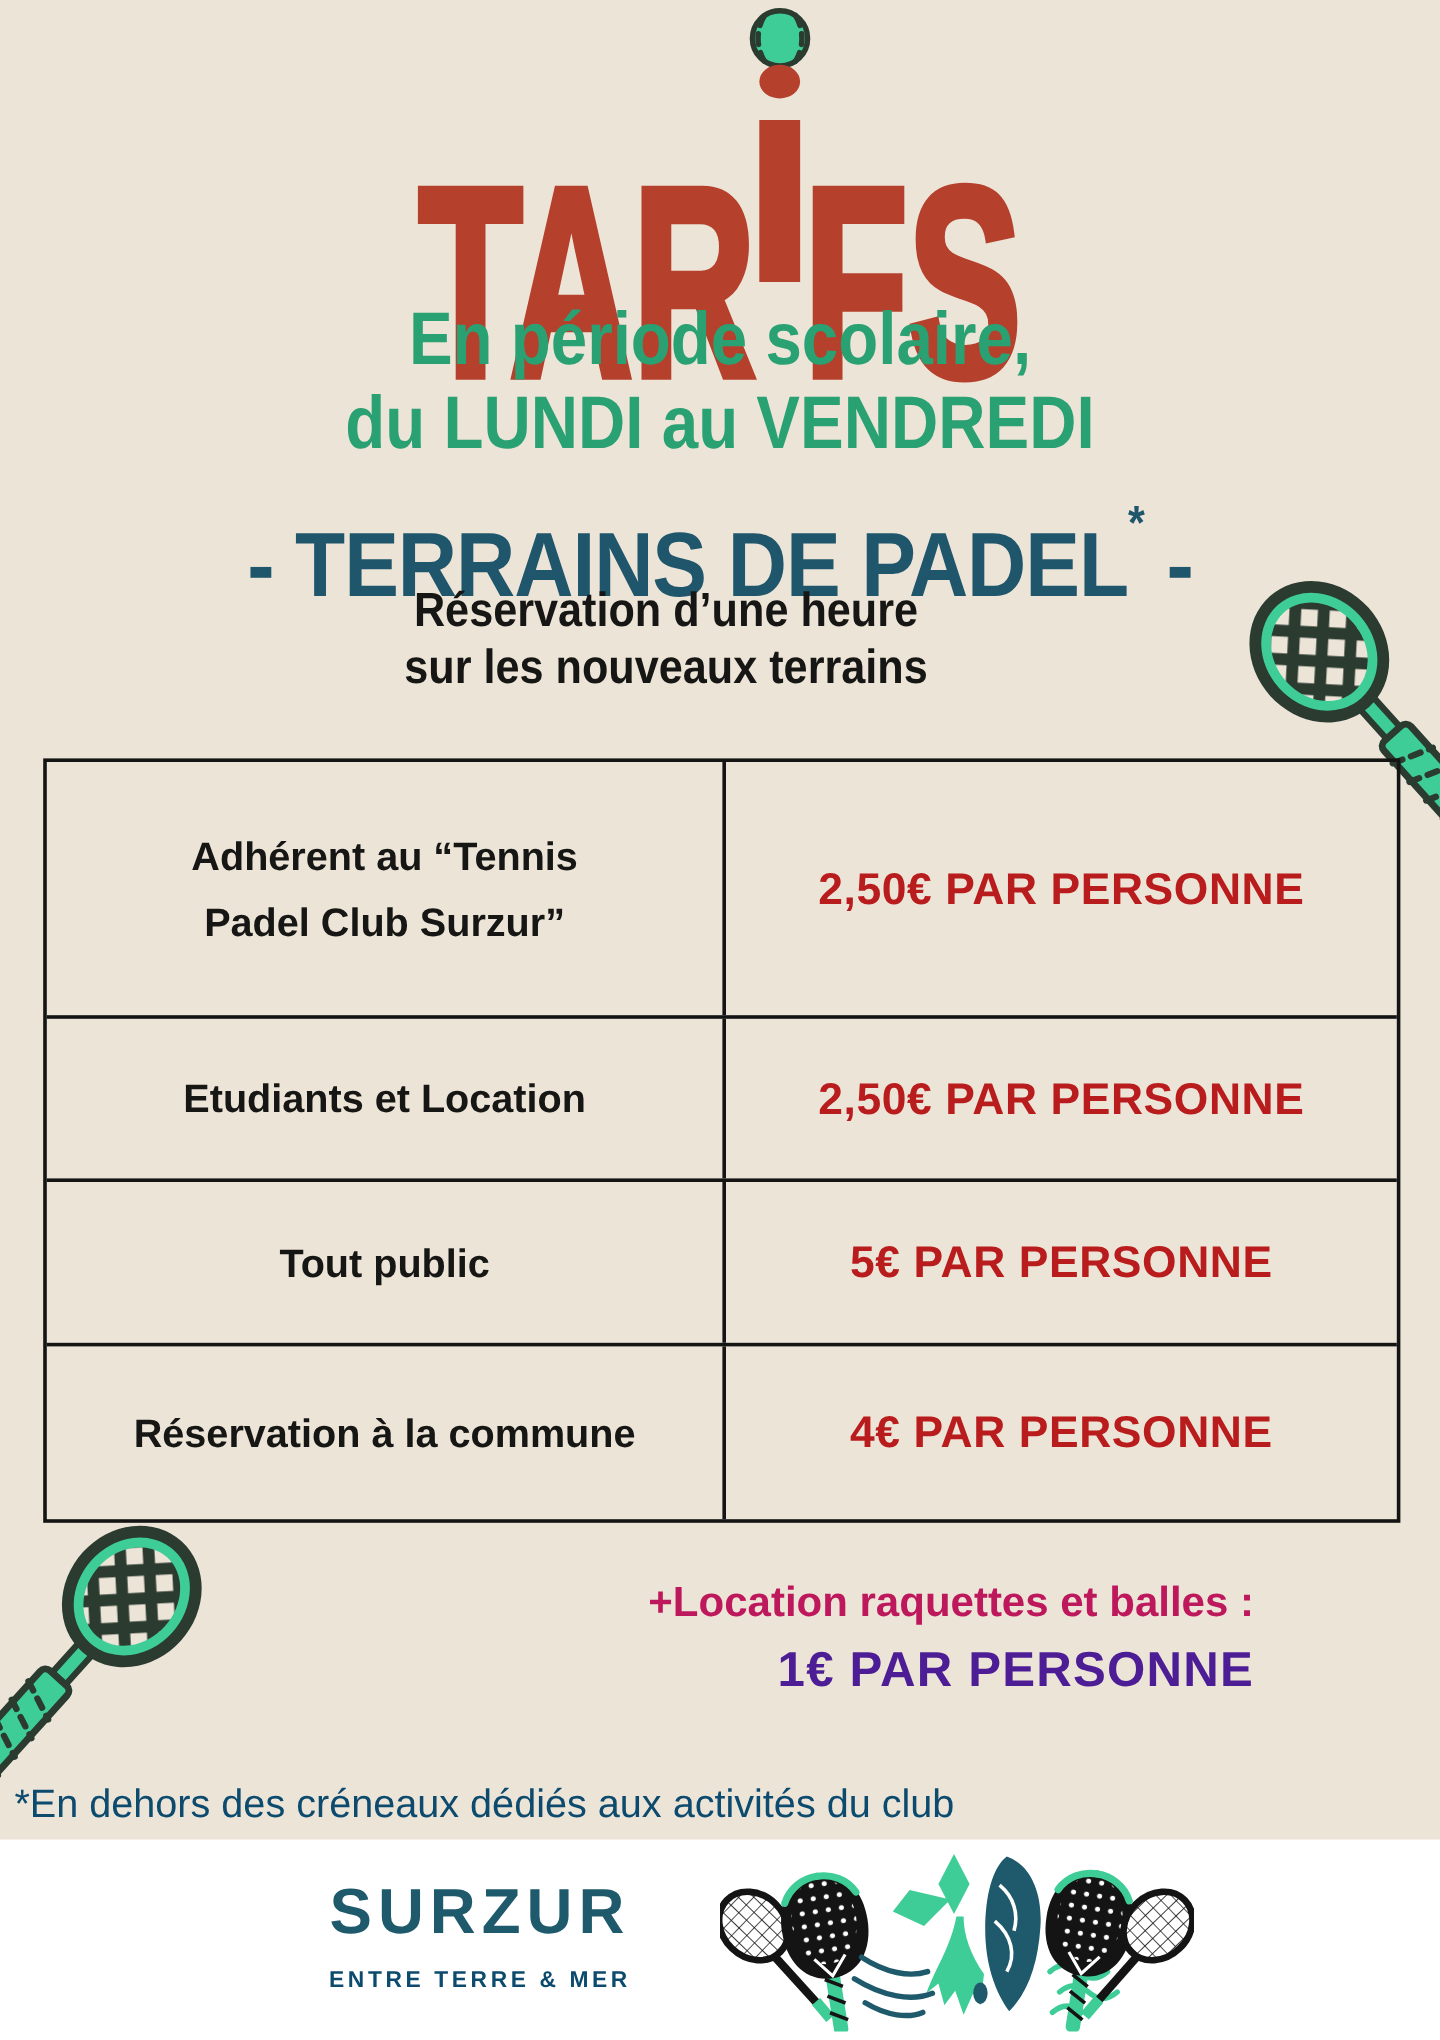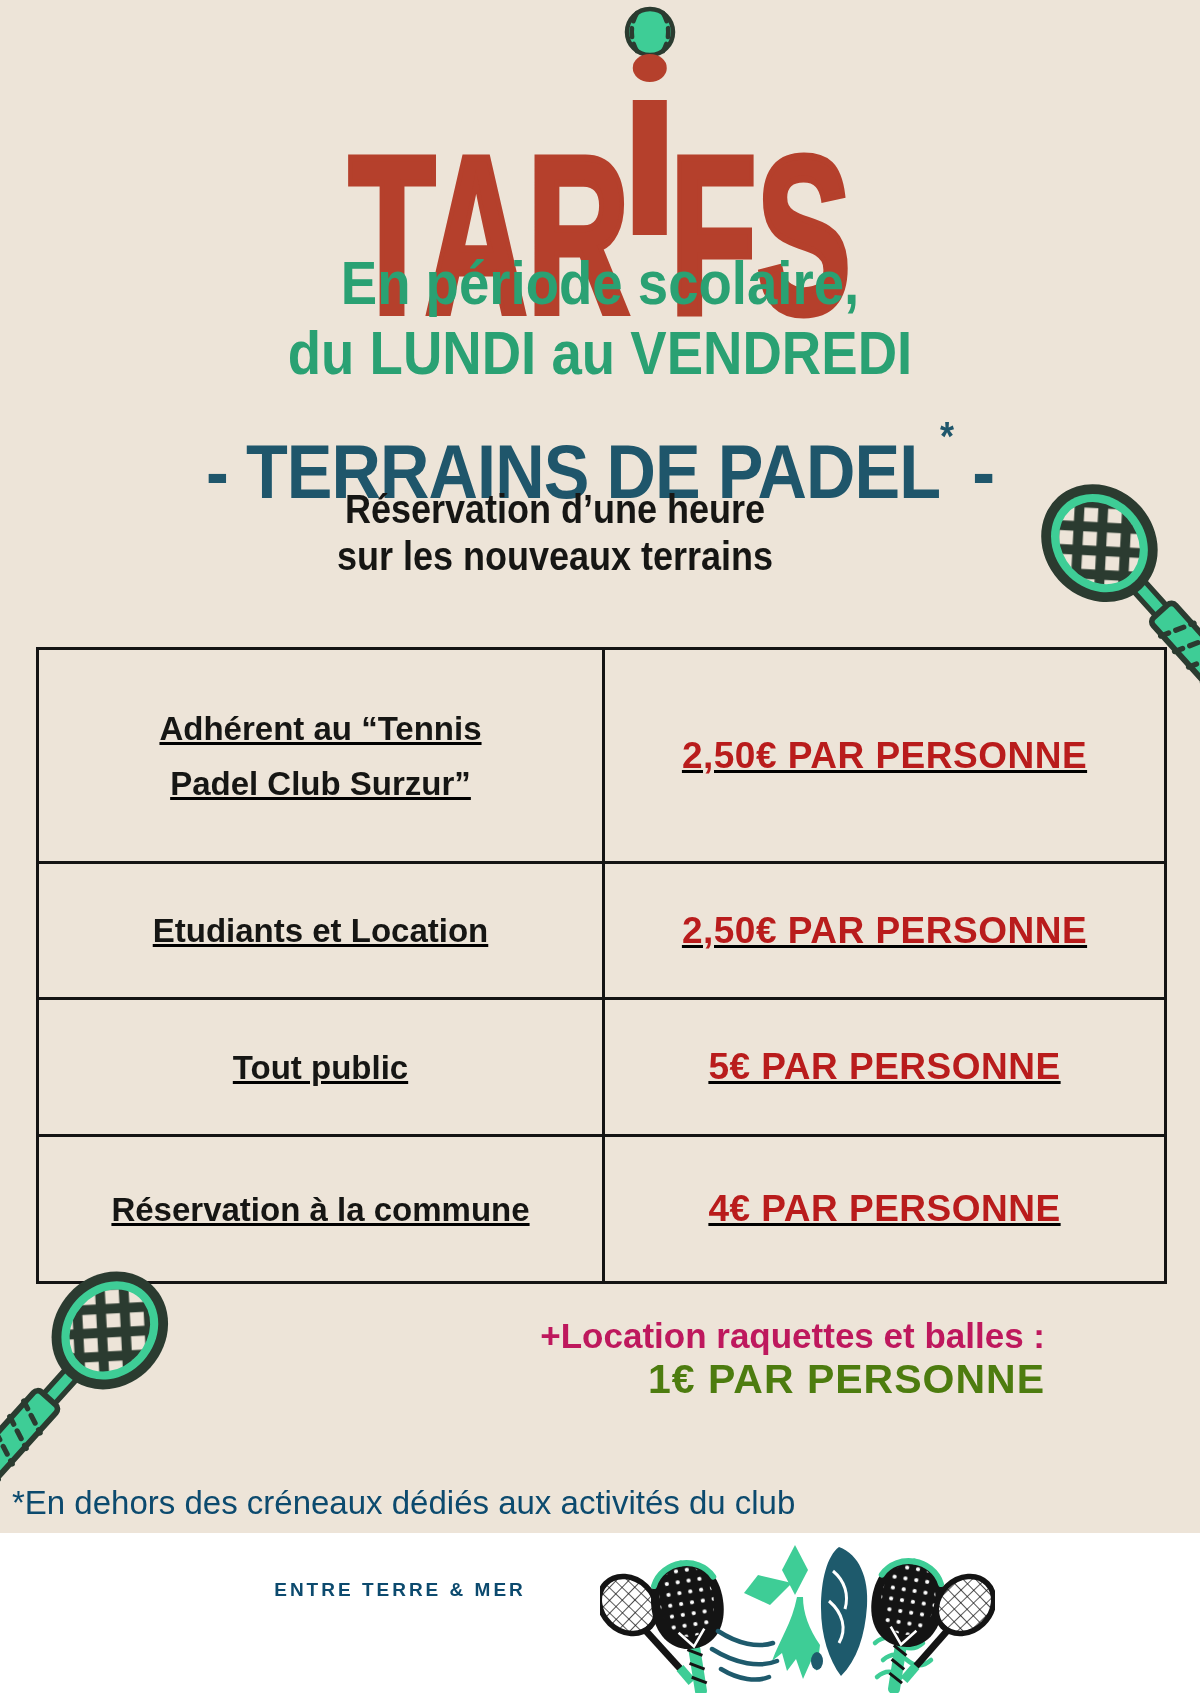--- a/index.html
+++ b/index.html
@@ -32,40 +32,39 @@
     transform:scaleX(0.90);transform-origin:50% 50%;white-space:nowrap;letter-spacing:-1px;
   }
   .heading sup{font-size:40px;vertical-align:48px;letter-spacing:0;}
   .note{
     position:absolute;left:0;top:486px;width:1110px;text-align:center;
     color:#161614;font-weight:bold;font-size:40px;line-height:47px;
     transform:scaleX(0.90);transform-origin:50% 50%;white-space:nowrap;
   }
   
   .price-table{
-    position:absolute;left:36px;top:647px;width:1125px;
+    position:absolute;left:36px;top:632px;width:1125px;
     border:3px solid #141414;
-    text-decoration:underline;
   }
   .prow{display:grid;grid-template-columns:566px 1fr;}
   .prow + .prow{border-top:3px solid #141414;}
   .prow:nth-child(1){height:211px;}
   .prow:nth-child(2){height:133px;}
   .prow:nth-child(3){height:134px;}
   .prow:nth-child(4){height:144px;}
   .cell{display:flex;align-items:center;justify-content:center;text-align:center;}
   .cell.cat{
     border-right:3px solid #141414;color:#161614;font-weight:bold;
     font-size:33px;line-height:55px;white-space:pre-line;
   }
   .cell.price{color:#b91c1c;font-weight:bold;font-size:37px;letter-spacing:0.5px;}
   
   .rental{position:absolute;right:155px;top:1316px;text-align:right;white-space:nowrap;}
   .rental .lbl{color:#be185d;font-weight:bold;font-size:35px;}
-  .rental .prc{color:#4d7c0f;font-weight:bold;font-size:41px;letter-spacing:1px;}
+  .rental .prc{color:#4c1d95;font-weight:bold;font-size:41px;margin-top:12px;letter-spacing:1px;}
   .footnote{
     position:absolute;left:12px;top:1484px;color:#0c4a6e;
     font-size:33px;font-weight:normal;white-space:nowrap;
   }
   
   .footer{position:absolute;left:0;bottom:0;width:1200px;height:167px;background:#FFFFFF;}
   .city-logo{position:absolute;left:250px;top:30px;width:300px;text-align:center;}
   .city-name{color:#1E5A6C;font-weight:bold;font-size:53px;letter-spacing:5px;}
   .city-tagline{color:#0c4a6e;font-weight:bold;font-size:19px;letter-spacing:3px;margin-top:16px;}
   .footer-art{position:absolute;left:600px;top:10px;width:395px;height:150px;}
@@ -168,20 +167,21 @@
 
   <div class="rental">
     <div class="lbl">+Location raquettes et balles :</div>
     <div class="prc">1€ PAR PERSONNE</div>
   </div>
 
   <div class="footnote">*En dehors des créneaux dédiés aux activités du club</div>
 
   <div class="footer">
     <div class="city-logo">
+      <div class="city-name">SURZUR</div>
       <div class="city-tagline">ENTRE TERRE &amp; MER</div>
     </div>
 
     <svg class="footer-art" viewBox="0 0 395 150">
       <defs>
         <pattern id="tg" width="9" height="9" patternUnits="userSpaceOnUse">
           <path d="M0 0H9 M0 0V9" stroke="#141414" stroke-width="1.4" fill="none"></path>
         </pattern>
         <pattern id="pd" width="11" height="11" patternUnits="userSpaceOnUse">
           <circle cx="5" cy="5" r="2.1" fill="#ffffff"></circle>

